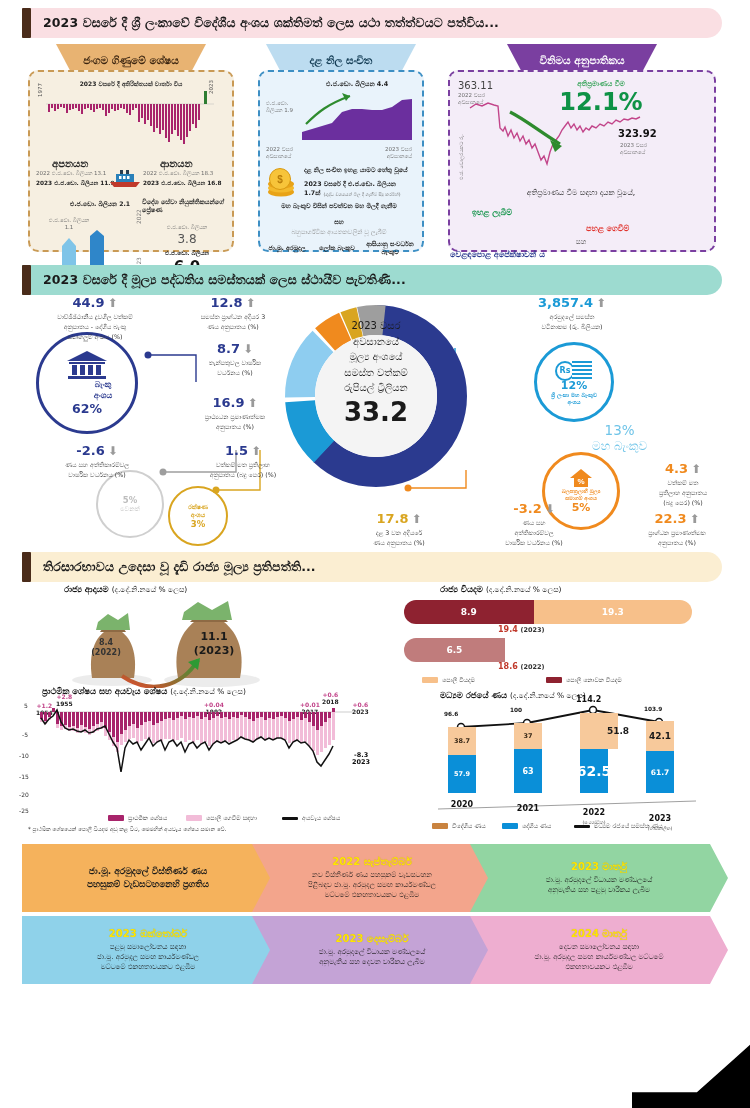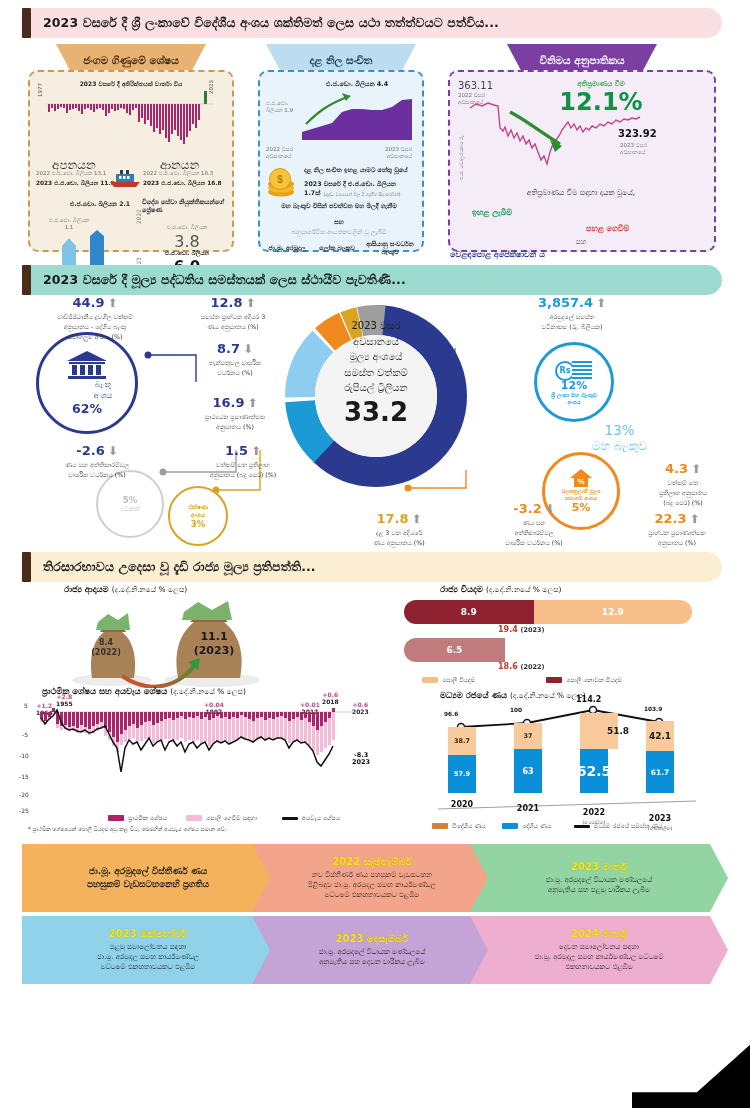--- a/index.html
+++ b/index.html
@@ -40,33 +40,33 @@
   #card2 .tabshadow{background:#2b79a8;}
   #card2 .body{background:#e9f3fb;border-color:#3d8fc4;}
   #card3{left:448px;top:44px;width:268px;height:208px;}
   #card3 .tab{background:#7a3fa0;color:#fff;}
   #card3 .tabshadow{background:#4f1f6e;}
   #card3 .body{background:#f4edf8;border-color:#7a3fa0;}
 
   .mini{position:absolute;}
   .tiny{font-size:5.5px;color:#6a6a6a;line-height:1.25;}
   .tiny-b{font-size:5.8px;color:#222;font-weight:bold;line-height:1.25;}
-  .lbl-hd{font-size:12px;font-weight:normal;color:#222;}
+  .lbl-hd{font-size:10px;font-weight:bold;color:#222;}
   .ttl-s{font-size:6.5px;font-weight:bold;color:#222;text-align:left;line-height:1.3;}
 
   
   .stat{position:absolute;text-align:center;}
   .stat .num{font-size:13px;font-weight:bold;line-height:1;display:inline-block;vertical-align:middle;}
   .stat .arrow{display:inline-block;vertical-align:middle;margin-left:3px;font-size:12px;color:#9a9a9a;line-height:1;}
   .stat .cap{font-size:6.3px;color:#333;line-height:1.3;margin-top:2px;white-space:nowrap;}
   .navy{color:#2b3a8f;}.cyan{color:#1b9ad6;}.orange{color:#f08a1e;}.gold{color:#d9a520;}
 
   .circ{position:absolute;border-radius:50%;display:flex;flex-direction:column;align-items:center;justify-content:center;text-align:center;}
   #bankcircle{left:36px;top:332px;width:96px;height:96px;border:3px solid #2b3a8f;color:#2b3a8f;}
-  #bankcircle .cl{font-size:8px;font-weight:normal;line-height:1.3;padding-left:32px;}
+  #bankcircle .cl{font-size:8px;font-weight:bold;line-height:1.3;padding-left:32px;}
   #bankcircle .cp{font-size:12.5px;font-weight:bold;}
   #othercircle{left:96px;top:470px;width:64px;height:64px;border:2px solid #cfcfcf;color:#bdbdbd;}
   #othercircle .cp{font-size:8.5px;font-weight:bold;}
   #othercircle .cl{font-size:6.5px;}
   #inscircle{left:168px;top:486px;width:56px;height:56px;border:2px solid #d9a520;color:#d9a520;}
   #inscircle .cl{font-size:6.2px;font-weight:bold;line-height:1.25;}
   #inscircle .cp{font-size:8.5px;font-weight:bold;}
   #cbcircle{left:534px;top:342px;width:74px;height:74px;border:3px solid #1b9ad6;color:#1b9ad6;}
   #cbcircle .cp{font-size:11px;font-weight:bold;}
   #cbcircle .cl{font-size:5.6px;font-weight:bold;line-height:1.2;}
@@ -198,21 +198,21 @@
       <div class="mini" style="left:40px;top:128px;font-size:6.2px;font-weight:bold;color:#222;">එ.ජ.ඩො. බිලියන 2.1</div>
       <svg class="mini" style="left:26px;top:158px;" width="72" height="40">
         <path d="M6 40 L6 16 L13 8 L20 16 L20 40 Z" fill="#7fc4e8"></path>
         <path d="M34 40 L34 6 L41 0 L48 6 L48 40 Z" fill="#2f86c9"></path>
       </svg>
       <div class="mini" style="left:20px;top:198px;width:84px;text-align:center;font-size:6px;font-weight:bold;color:#222;">සංචාරක ඉපැයීම්</div>
 
       <div class="mini ttl-s" style="left:112px;top:126px;width:82px;">විදේශ සේවා නියුක්තිකයන්ගේ ප්‍රේෂණ</div>
       <div class="mini" style="left:106px;top:152px;font-size:5.8px;color:#777;transform:rotate(-90deg);transform-origin:left top;">2022</div>
       <div class="mini tiny" style="left:120px;top:152px;width:74px;text-align:center;">එ.ජ.ඩො. බිලියන</div>
-      <div class="mini" style="left:120px;top:160px;width:74px;text-align:center;font-size:16px;color:#555;">3.8</div>
+      <div class="mini" style="left:120px;top:160px;width:74px;text-align:center;font-size:12px;color:#555;">3.8</div>
       <div class="mini" style="left:106px;top:200px;font-size:5.8px;color:#777;transform:rotate(-90deg);transform-origin:left top;">2023</div>
       <div class="mini tiny-b" style="left:120px;top:178px;width:74px;text-align:center;">එ.ජ.ඩො. බිලියන</div>
       <div class="mini" style="left:120px;top:186px;width:74px;text-align:center;font-size:15px;font-weight:bold;color:#111;">6.0</div>
     </div>
   </div>
 
   <div class="card" id="card2">
     <div class="tabshadow"></div>
     <div class="tab">දළ නිල සංචිත</div>
     <div class="body">
@@ -666,21 +666,21 @@
     <span>අයවැය ශේෂය</span>
   </div>
   <div class="note" style="left:28px;top:826px;">* ප්‍රාථමික ශේෂයෙන් පොලී වියදම අඩු කළ විට, මෙමඟින් අයවැය ශේෂය සමාන වේ.</div>
 
   <div class="ch-title" style="left:440px;top:584px;">
     <span>රාජ්‍ය වියදම</span>
     <span class="u">(ද.දේ.නි.නයේ % ලෙස)</span>
   </div>
   <div class="hbar" style="left:404px;top:600px;width:288px;">
     <div class="seg" style="width:45%;background:#8e2230;">8.9</div>
-    <div class="seg" style="width:55%;background:#f7c08a;">12.9</div>
+    <div class="seg" style="width:55%;background:#f7c08a;">19.3</div>
   </div>
   <div style="position:absolute;left:498px;top:625px;font-size:8px;font-weight:bold;color:#c0392b;">
     <span>19.4</span>
     <span style="color:#333;font-size:6.5px;">(2023)</span>
   </div>
   <div class="hbar" style="left:404px;top:638px;width:288px;">
     <div class="seg" style="width:35%;background:#c07c7c;">6.5</div>
   </div>
   <div style="position:absolute;left:498px;top:662px;font-size:8px;font-weight:bold;color:#c0392b;">
     <span>18.6</span>

